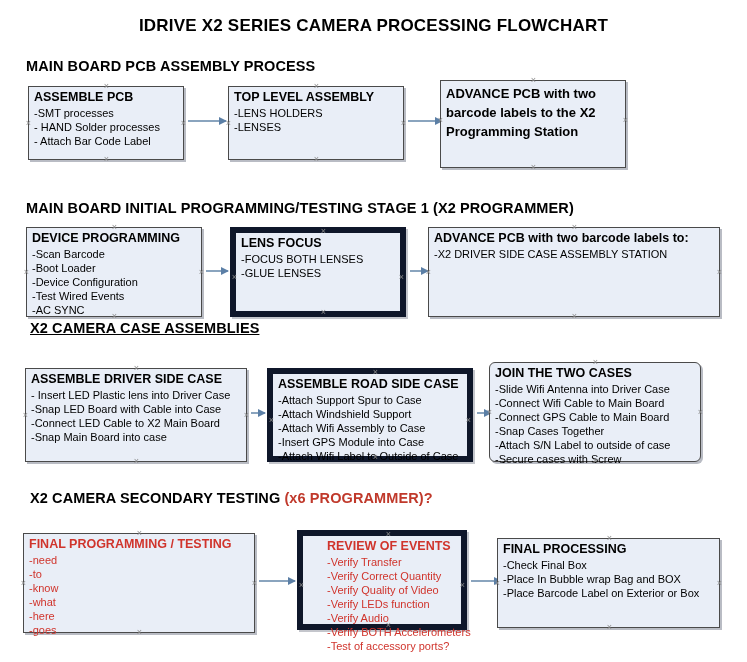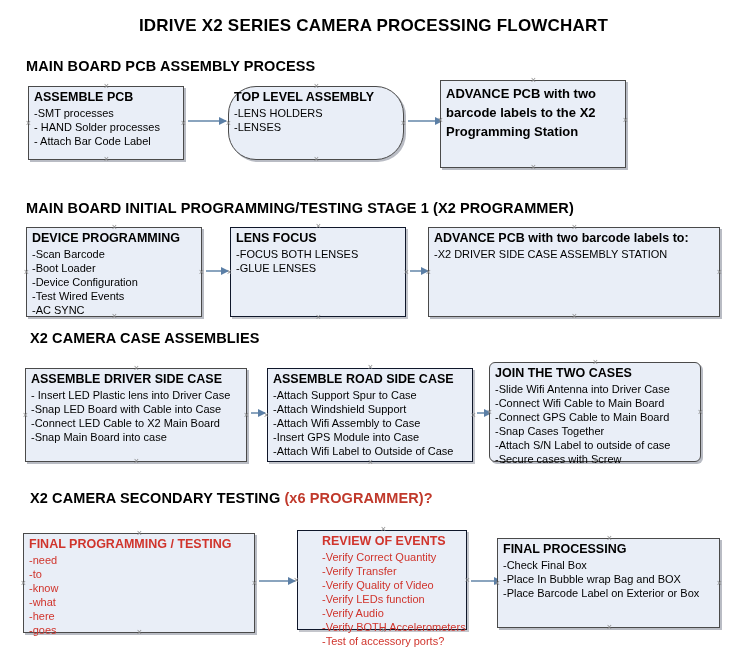--- a/index.html
+++ b/index.html
@@ -34,21 +34,21 @@
 
   .node{
     position:absolute;
     background:#e9eef7;
     border:1px solid #4a4a4a;
     box-sizing:border-box;
     box-shadow:2px 2px 0 #b9bcc4;
     padding:3px 4px 3px 5px;
     overflow:visible;
   }
-  .node.heavy{border:1px solid #0f172a;box-shadow:2px 2px 0 #c4c6cc;}
+  .node.heavy{border:6px solid #0f172a;box-shadow:2px 2px 0 #c4c6cc;}
   .node-title{
     font-size:12.5px;
     font-weight:bold;
     line-height:15px;
     white-space:nowrap;
     margin-bottom:1px;
   }
   .node-line{
     font-size:11px;
     line-height:14px;
@@ -101,21 +101,21 @@
     <div class="node-line">- HAND Solder processes</div>
     <div class="node-line">- Attach Bar Code Label</div>
     <span class="handle" style="left:74px;top:-4px;"></span>
     <span class="handle" style="left:74px;bottom:-4px;"></span>
     <span class="handle" style="left:-4px;top:33px;"></span>
     <span class="handle" style="right:-4px;top:33px;"></span>
   </div>
 
   <div class="conn" style="left:188px;top:120px;width:38px;"></div>
 
-  <div class="node" style="left:228px;top:86px;width:176px;height:74px;border-radius:28px;">
+  <div class="node" style="left:228px;top:86px;width:176px;height:74px;">
     <div class="node-title">TOP LEVEL ASSEMBLY</div>
     <div class="node-line">-LENS HOLDERS</div>
     <div class="node-line">-LENSES</div>
     <span class="handle" style="left:84px;top:-4px;"></span>
     <span class="handle" style="left:84px;bottom:-4px;"></span>
     <span class="handle" style="left:-4px;top:33px;"></span>
     <span class="handle" style="right:-4px;top:33px;"></span>
   </div>
 
   <div class="conn" style="left:408px;top:120px;width:34px;"></div>
@@ -161,21 +161,21 @@
 
   <div class="node" style="left:428px;top:227px;width:292px;height:90px;">
     <div class="node-title">ADVANCE PCB with two barcode labels to:</div>
     <div class="node-line">-X2 DRIVER  SIDE  CASE  ASSEMBLY STATION</div>
     <span class="handle" style="left:142px;top:-4px;"></span>
     <span class="handle" style="left:142px;bottom:-4px;"></span>
     <span class="handle" style="left:-4px;top:41px;"></span>
     <span class="handle" style="right:-4px;top:41px;"></span>
   </div>
 
-  <div class="section-title" style="left:30px;top:330px;">
+  <div class="section-title" style="left:30px;top:320px;text-decoration:underline;">
     <span>X2 CAMERA CASE ASSEMBLIES</span>
   </div>
 
   <div class="node" style="left:25px;top:368px;width:222px;height:94px;">
     <div class="node-title">ASSEMBLE DRIVER SIDE CASE</div>
     <div class="node-line">- Insert LED Plastic lens into Driver Case</div>
     <div class="node-line">-Snap LED Board with Cable into Case</div>
     <div class="node-line">-Connect LED Cable to X2 Main Board</div>
     <div class="node-line">-Snap Main Board into case</div>
     <span class="handle" style="left:107px;top:-4px;"></span>
@@ -230,22 +230,22 @@
     <span class="handle" style="left:112px;top:-4px;"></span>
     <span class="handle" style="left:112px;bottom:-4px;"></span>
     <span class="handle" style="left:-4px;top:46px;"></span>
     <span class="handle" style="right:-4px;top:46px;"></span>
   </div>
 
   <div class="conn" style="left:259px;top:580px;width:36px;"></div>
 
   <div class="node red heavy" style="left:297px;top:530px;width:170px;height:100px;padding-left:24px;">
     <div class="node-title">REVIEW OF EVENTS</div>
+    <div class="node-line">-Verify Transfer</div>
     <div class="node-line">-Verify Correct Quantity</div>
-    <div class="node-line">-Verify Transfer</div>
     <div class="node-line">-Verify Quality of Video</div>
     <div class="node-line">-Verify LEDs function</div>
     <div class="node-line">-Verify Audio</div>
     <div class="node-line">-Verify BOTH Accelerometers</div>
     <div class="node-line">-Test of accessory ports?</div>
     <span class="handle" style="left:82px;top:-5px;"></span>
     <span class="handle" style="left:82px;bottom:-5px;"></span>
     <span class="handle" style="left:-5px;top:46px;"></span>
     <span class="handle" style="right:-5px;top:46px;"></span>
   </div>

